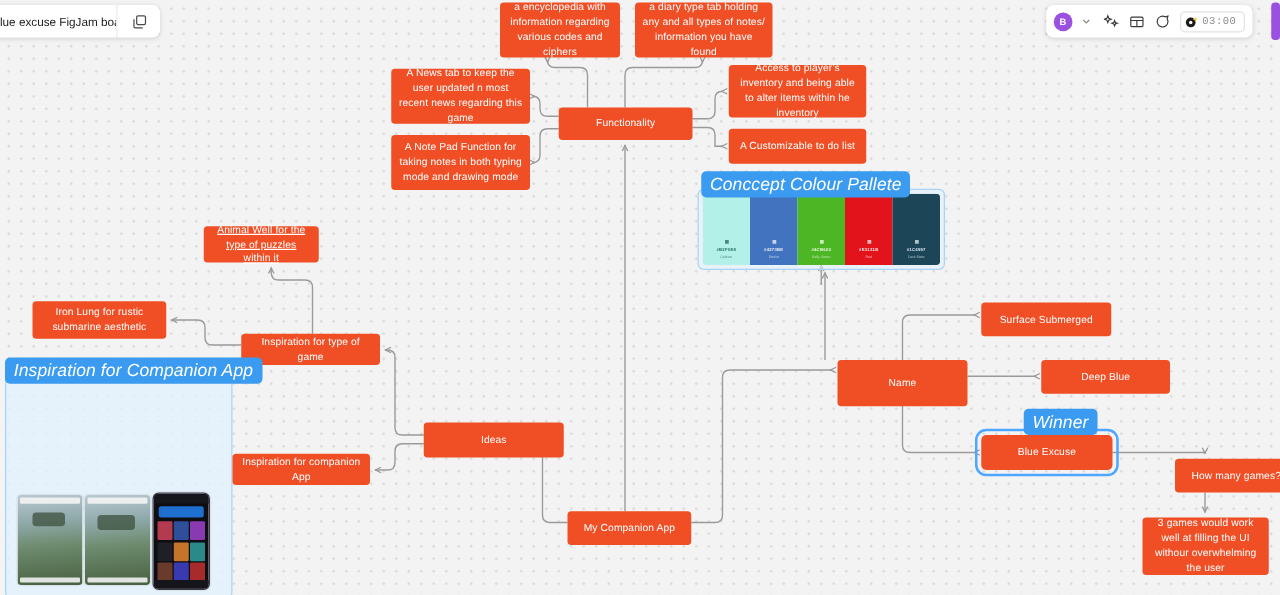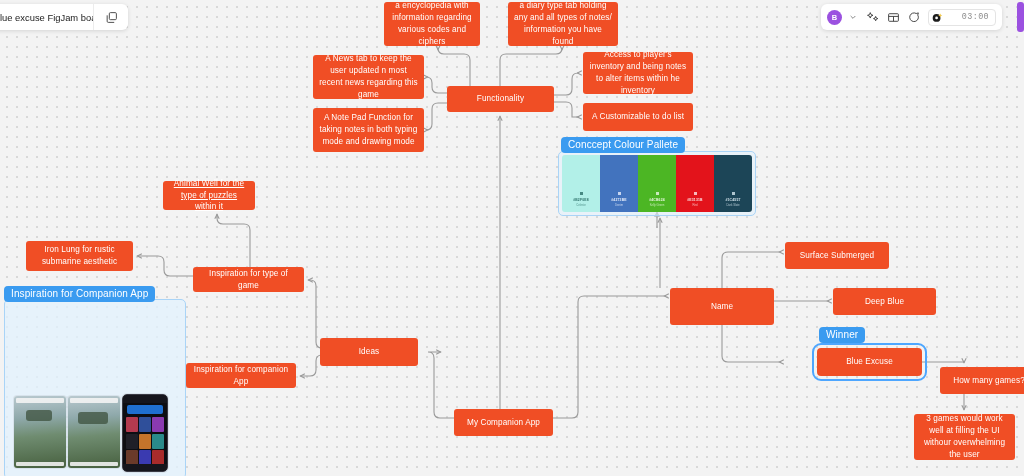--- a/index.html
+++ b/index.html
@@ -32,33 +32,33 @@
     text-align: center;
     font-size: 8.2px;
     line-height: 1.45;
     padding: 4px 6px;
     letter-spacing: .1px;
   }
   .node.sel {
     outline: 2px solid #4da6ff;
     outline-offset: 3px;
     border-radius: 4px;
-    margin-left: 32px;
   }
 
   
   .seclabel {
     position: absolute;
     background: #3a9bf0;
     color: #ffffff;
-    font-size: 10px;
+    font-size: 14px;
     padding: 2px 7px 3px;
     border-radius: 4px;
     white-space: nowrap;
     letter-spacing: .1px;
+    font-style: italic;
   }
   .secframe {
     position: absolute;
     border: 1.5px solid #a9d4f7;
     background: rgba(226,241,254,.75);
     border-radius: 5px;
   }
 
   
   .palette {
@@ -109,21 +109,21 @@
     z-index: 30;
   }
   .avatar {
     width: 15px; height: 15px; border-radius: 50%;
     background: #9b51e0; color: #fff;
     font-size: 7.5px; font-weight: bold;
     display: flex; align-items: center; justify-content: center;
   }
   .tbtn { width: 17px; height: 17px; display: flex; align-items: center; justify-content: center; color: #333; }
   .timer {
-    display: flex; align-items: center; gap: 19px;
+    display: flex; align-items: center; gap: 3px;
     border: 1px solid #e4e4e4; border-radius: 4px;
     padding: 2px 6px 2px 3px; margin-left: 3px;
   }
   .timer .tlabel { font-size: 8.4px; color: #8c8c8c; letter-spacing: .4px; font-family: "Liberation Mono", monospace; }
   #purpleedge {
     position: absolute; right: 0; top: 2px;
     width: 7px; height: 30px; background: #9b51e0; border-radius: 3px; z-index: 31;
   }
 
   
@@ -267,54 +267,54 @@
         <span class="nm">Red</span>
       </div>
       <div class="swatch" style="background: rgb(28, 69, 87); color: rgb(214, 230, 238);">
         <span class="dot"></span>
         <span class="hex">#1C4557</span>
         <span class="nm">Dark Slate</span>
       </div>
     </div>
 
   <div id="nodes-layer">
-      <div class="node" style="left: 384px; top: 2px; width: 96px; height: 44px; background: rgb(240, 78, 37);">
+      <div class="node" style="left: 400px; top: 2px; width: 96px; height: 44px; background: rgb(240, 78, 37);">
         <span>a encyclopedia with information regarding various codes and ciphers</span>
       </div>
       <div class="node" style="left: 508px; top: 2px; width: 110px; height: 44px; background: rgb(240, 78, 37);">
         <span>a diary type tab holding any and all types of notes/ information you have found</span>
       </div>
       <div class="node" style="left: 313px; top: 55px; width: 111px; height: 44px; background: rgb(240, 78, 37);">
         <span>A News tab to keep the user updated n most recent news regarding this game</span>
       </div>
       <div class="node" style="left: 313px; top: 108px; width: 111px; height: 44px; background: rgb(240, 78, 37);">
         <span>A Note Pad Function for taking notes in both typing mode and drawing mode</span>
       </div>
       <div class="node" style="left: 447px; top: 86px; width: 107px; height: 26px; background: rgb(240, 78, 37);">
         <span>Functionality</span>
       </div>
       <div class="node" style="left: 583px; top: 52px; width: 110px; height: 42px; background: rgb(240, 78, 37);">
-        <span>Access to player's inventory and being notes to alter items within he inventory</span>
+        <span>Access to player's inventory and being able to alter items within he inventory</span>
       </div>
       <div class="node" style="left: 583px; top: 103px; width: 110px; height: 28px; background: rgb(240, 78, 37);">
         <span>A Customizable to do list</span>
       </div>
       <div class="node" style="left: 163px; top: 181px; width: 92px; height: 29px; background: rgb(240, 78, 37); text-decoration: underline;">
         <span>Animal Well for the type of puzzles within it</span>
       </div>
       <div class="node" style="left: 26px; top: 241px; width: 107px; height: 30px; background: rgb(240, 78, 37);">
         <span>Iron Lung for rustic submarine aesthetic</span>
       </div>
       <div class="node" style="left: 193px; top: 267px; width: 111px; height: 25px; background: rgb(240, 78, 37);">
         <span>Inspiration for type of game</span>
       </div>
       <div class="node" style="left: 186px; top: 363px; width: 110px; height: 25px; background: rgb(240, 78, 37);">
         <span>Inspiration for companion App</span>
       </div>
-      <div class="node" style="left: 320px; top: 338px; width: 98px; height: 28px; background: rgb(240, 78, 37);">
+      <div class="node" style="left: 339px; top: 338px; width: 112px; height: 28px; background: rgb(240, 78, 37);">
         <span>Ideas</span>
       </div>
       <div class="node" style="left: 454px; top: 409px; width: 99px; height: 27px; background: rgb(240, 78, 37);">
         <span>My Companion App</span>
       </div>
       <div class="node" style="left: 670px; top: 288px; width: 104px; height: 37px; background: rgb(240, 78, 37);">
         <span>Name</span>
       </div>
       <div class="node" style="left: 785px; top: 242px; width: 104px; height: 27px; background: rgb(240, 78, 37);">
         <span>Surface Submerged</span>

